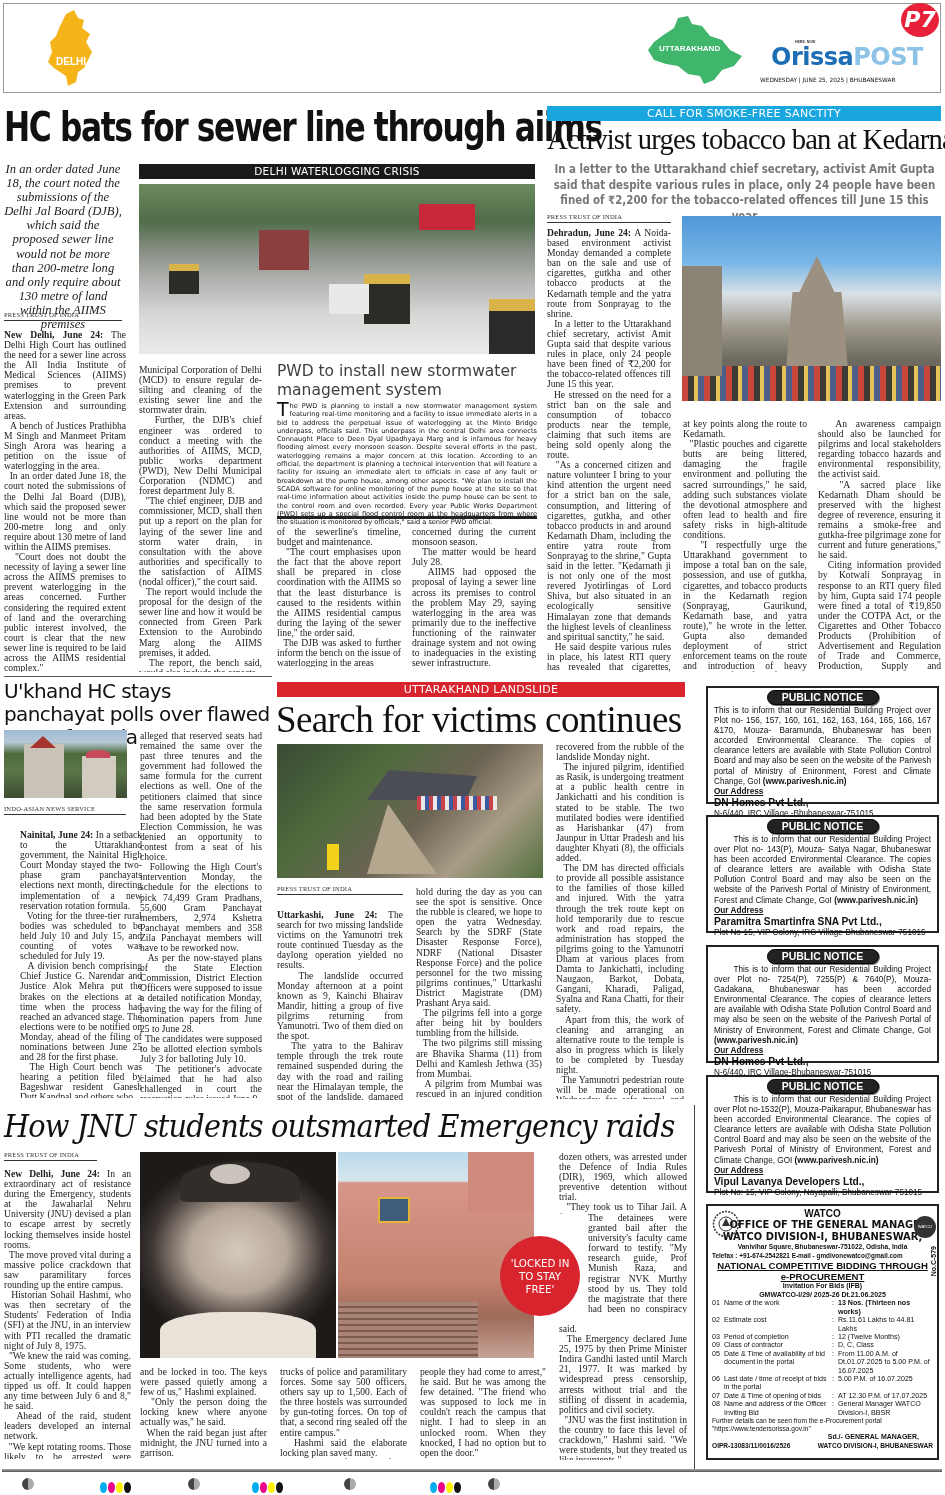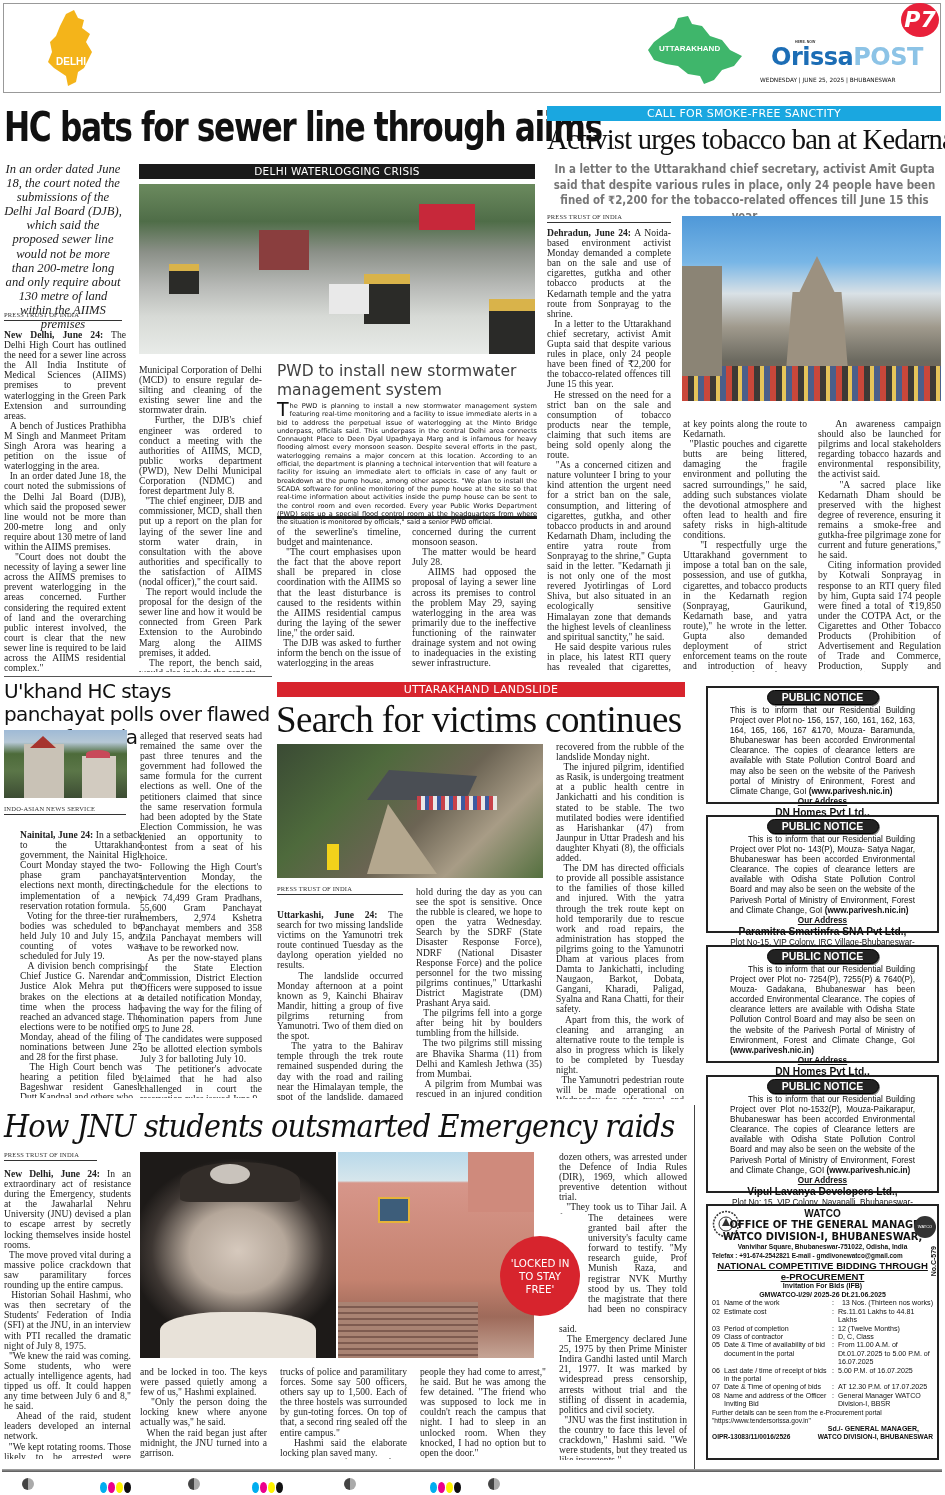--- a/index.html
+++ b/index.html
@@ -4,24 +4,24 @@
 <style>
 *{box-sizing:border-box;margin:0;padding:0}
 html,body{width:945px;height:1495px;background:#fff;overflow:hidden}
 body{position:relative;font-family:"DejaVu Serif","Liberation Serif",serif;color:#1a1a1a}
 .abs{position:absolute}
 .col{font-family:"Liberation Serif","DejaVu Serif",serif;font-size:9.6px;line-height:10.1px;text-align:justify;color:#222;white-space:pre-wrap;overflow:hidden}
 .col b{font-weight:bold}
 .byline{font-family:"Liberation Serif",serif;font-size:6.5px;letter-spacing:.2px;color:#333;border-bottom:1.5px solid #333;padding-bottom:2px}
 .kicker{color:#fff;font-family:"DejaVu Sans","Liberation Sans",sans-serif;text-align:center;font-size:11.5px;line-height:14px;letter-spacing:.3px}
 .photo{overflow:hidden}
-.notice{border:2px solid #222;background:#fff;font-family:"Liberation Sans","DejaVu Sans",sans-serif;font-size:8.2px;line-height:10.1px;color:#111;padding:2px 22px}
+.notice{border:2px solid #222;background:#fff;font-family:"Liberation Sans","DejaVu Sans",sans-serif;font-size:8.2px;line-height:10.1px;color:#111;padding:2px 6px}
 .pn-title{display:block;width:112px;margin:0 auto 1px;background:#222;color:#fff;border-radius:9px;text-align:center;font-weight:bold;font-size:10.5px;line-height:13px;border:1.5px solid #000;box-shadow:1px 1px 0 #777}
 .pn-body{text-align:justify;white-space:pre-wrap}
-.pn-addr{text-align:center}
+.pn-addr{}
 .pn-addr .h{font-weight:bold;text-decoration:underline;display:block}
 .pn-addr .c{font-weight:bold;font-size:10.2px;display:block;line-height:12px}
 .reg{border-radius:50%;display:inline-block}
 </style>
 </head>
 <body>
 
 <div class="abs" style="left:3px;top:3px;width:938px;height:90px;border:1.5px solid #999;background:#fff">
 
   <svg class="abs" style="left:40px;top:4px" width="60" height="80" viewBox="0 0 60 80">
@@ -243,21 +243,21 @@
   <div style="font-weight:bold;font-size:6.4px;white-space:nowrap">Telefax : +91-674-2542821 E-mail - gmdivonewatco@gmail.com</div>
   <div style="text-align:center;font-weight:bold;font-size:9.6px;line-height:11px;text-decoration:underline">NATIONAL COMPETITIVE BIDDING THROUGH e-PROCUREMENT</div>
   <div style="text-align:center;font-weight:bold;font-size:7px">Invitation For Bids (IFB)</div>
   <div style="text-align:center;font-weight:bold;font-size:7px">GMWATCO-I/29/ 2025-26 Dt.21.06.2025</div>
   <table style="width:100%;border-collapse:collapse;font-size:7.1px;line-height:8.4px">
     <tbody id="tender-rows">
         <tr>
           <td style="vertical-align:top;width:12px">01</td>
           <td style="vertical-align:top;width:108px">Name of the work</td>
           <td style="vertical-align:top;width:6px">:</td>
-          <td style="vertical-align: top; font-weight: normal; text-align: right;">13 Nos. (Thirteen nos works)</td>
+          <td style="vertical-align: top; font-weight: bold;">13 Nos. (Thirteen nos works)</td>
         </tr>
         <tr>
           <td style="vertical-align:top;width:12px">02</td>
           <td style="vertical-align:top;width:108px">Estimate cost</td>
           <td style="vertical-align:top;width:6px">:</td>
           <td style="vertical-align:top">Rs.11.61 Lakhs to 44.81 Lakhs</td>
         </tr>
         <tr>
           <td style="vertical-align:top;width:12px">03</td>
           <td style="vertical-align:top;width:108px">Period of completion</td>

